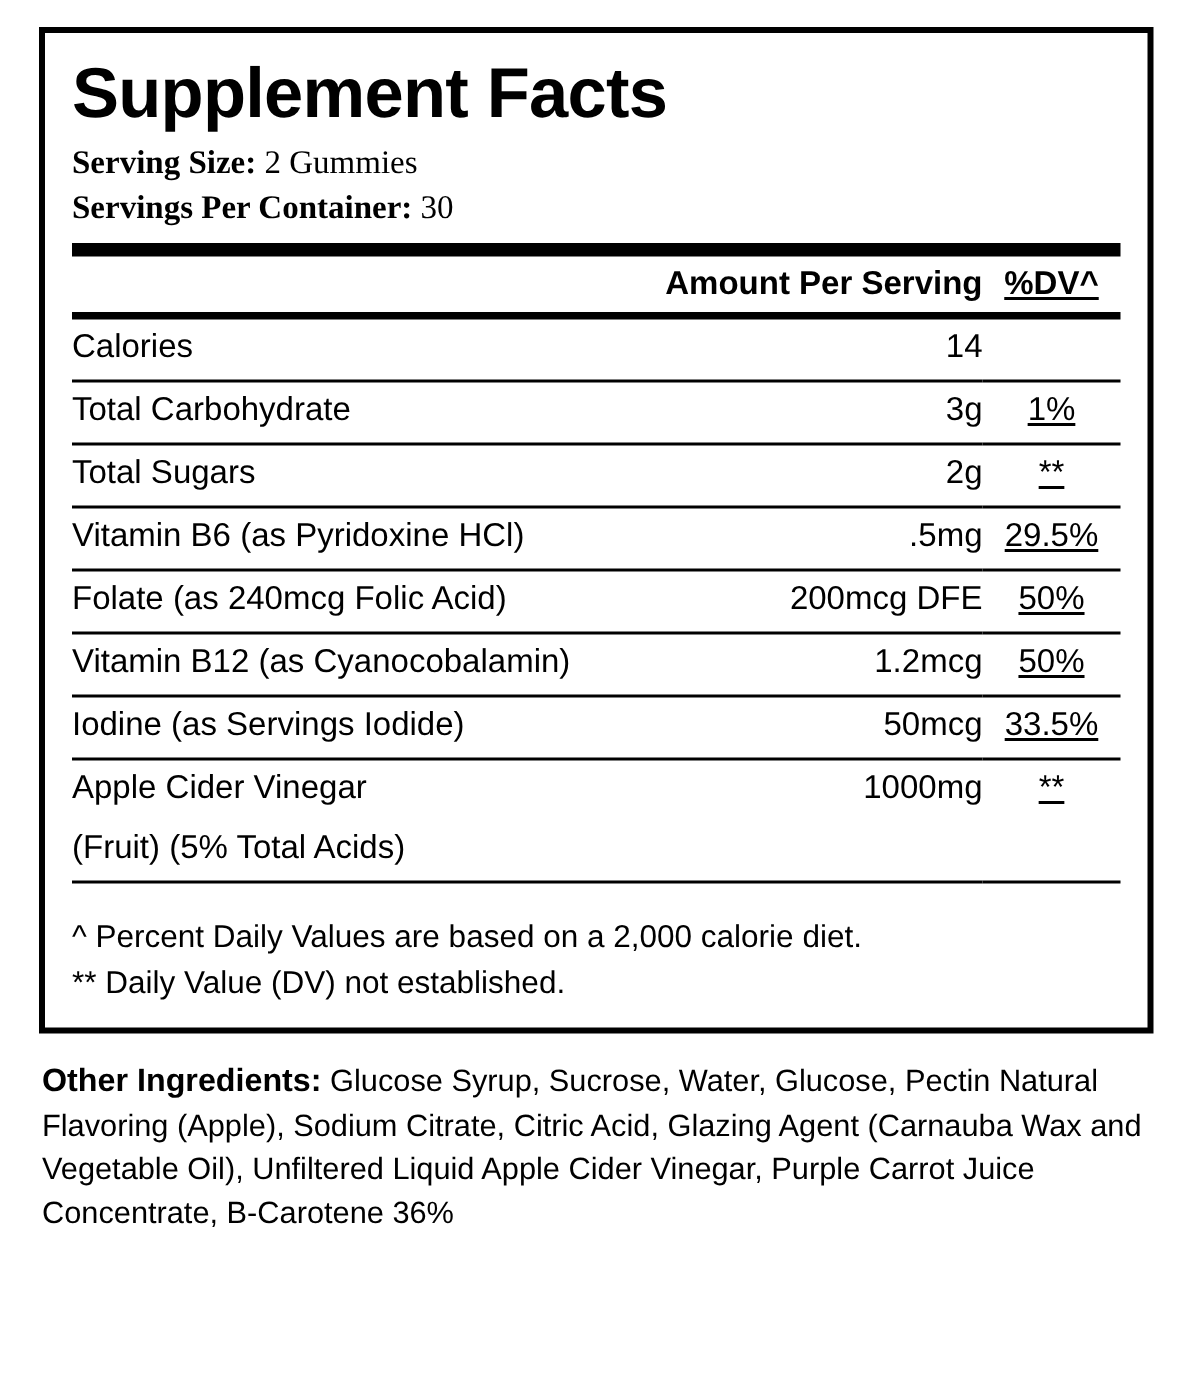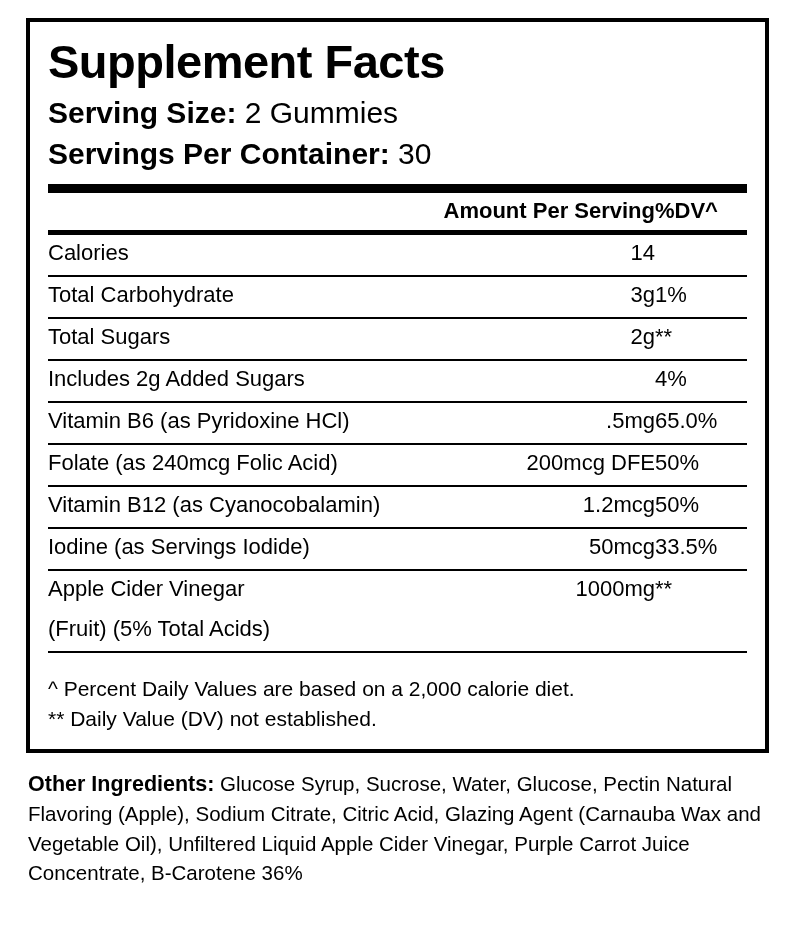--- a/index.html
+++ b/index.html
@@ -30,23 +30,24 @@
     margin: 0 4px;
   }
   .sf-title {
     font-size: 47px;
     font-weight: 700;
     line-height: 1.0;
     letter-spacing: -0.5px;
     margin: 2px 0 8px 0;
   }
   .serving-line {
-    font-size: 30px;
+    font-size: 22px;
     line-height: 1.35;
     font-weight: 400;
+    font-family: Liberation Serif, serif;
   }
   .serving-line b {
     font-weight: 700;
   }
 
   .rule-thick {
     border-top: 9px solid #000;
     margin: 10px 0 0 0;
   }
   .rule-med {
@@ -75,23 +76,24 @@
   td.nm {
     text-align: left;
     white-space: nowrap;
   }
   td.amt {
     text-align: right;
     white-space: nowrap;
     padding-right: 8px;
   }
   td.dv {
-    text-align: left;
+    text-align: center;
     white-space: nowrap;
     width: 92px;
+    text-decoration: underline;
   }
   .indent1 { padding-left: 26px; }
   .indent2 { padding-left: 48px; }
 
   .hdr-amt {
     text-align: right;
     font-weight: 700;
     padding-right: 8px;
   }
   .hdr-dv {
@@ -160,28 +162,23 @@
         <td class="nm">Total Carbohydrate</td>
         <td class="amt">3g</td>
         <td class="dv">1%</td>
       </tr>
       <tr>
         <td class="nm indent1">Total Sugars</td>
         <td class="amt">2g</td>
         <td class="dv">**</td>
       </tr>
       <tr>
-        <td class="nm indent2">Includes 2g Added Sugars</td>
-        <td class="amt"></td>
-        <td class="dv">4%</td>
-      </tr>
-      <tr>
         <td class="nm">Vitamin B6 (as Pyridoxine HCl)</td>
         <td class="amt">.5mg</td>
-        <td class="dv">65.0%</td>
+        <td class="dv">29.5%</td>
       </tr>
       <tr>
         <td class="nm">Folate (as 240mcg Folic Acid)</td>
         <td class="amt">200mcg DFE</td>
         <td class="dv">50%</td>
       </tr>
       <tr>
         <td class="nm">Vitamin B12 (as Cyanocobalamin)</td>
         <td class="amt">1.2mcg</td>
         <td class="dv">50%</td>

